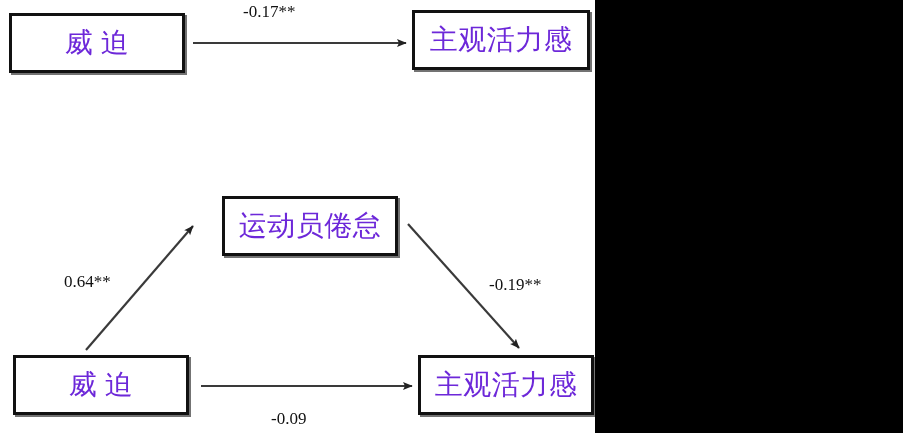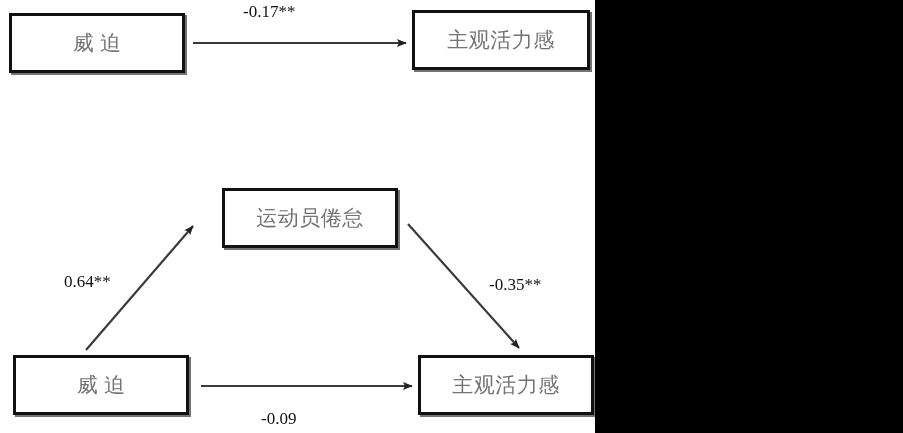--- a/index.html
+++ b/index.html
@@ -29,22 +29,22 @@
     box-sizing: border-box;
     background: #ffffff;
     border: 3px solid #111111;
     box-shadow: 2px 2px 0 0 rgba(0,0,0,0.55);
     display: flex;
     align-items: center;
     justify-content: center;
   }
   .node-label {
     font-family: "Liberation Serif", "DejaVu Serif", serif;
-    font-size: 21px;
-    color: #737373;
+    font-size: 28px;
+    color: #6d28d9;
     letter-spacing: 0.5px;
     white-space: pre;
     line-height: 1;
   }
   .coef {
     position: absolute;
     font-family: "Liberation Serif", "DejaVu Serif", serif;
     font-size: 17px;
     color: #111111;
     white-space: nowrap;
@@ -93,35 +93,35 @@
     <div class="node-box" style="left:9px; top:13px; width:176px; height:60px;">
       <span class="node-label">威 迫</span>
     </div>
 
     <div class="node-box" style="left:412px; top:10px; width:178px; height:60px;">
       <span class="node-label">主观活力感</span>
     </div>
 
     <div class="coef" style="left:243px; top:3px;">-0.17**</div>
 
-    <div class="node-box" style="left:222px; top:188px; width:176px; height:60px;">
+    <div class="node-box" style="left:222px; top:196px; width:176px; height:60px;">
       <span class="node-label">运动员倦怠</span>
     </div>
 
     <div class="node-box" style="left:13px; top:355px; width:176px; height:60px;">
       <span class="node-label">威 迫</span>
     </div>
 
     <div class="node-box" style="left:418px; top:355px; width:176px; height:60px;">
       <span class="node-label">主观活力感</span>
     </div>
 
     <div class="coef" style="left:64px; top:273px;">0.64**</div>
 
-    <div class="coef" style="left:489px; top:276px;">-0.35**</div>
+    <div class="coef" style="left:489px; top:276px;">-0.19**</div>
 
-    <div class="coef" style="left:261px; top:410px;">-0.09</div>
+    <div class="coef" style="left:271px; top:410px;">-0.09</div>
 
   </div>
 
   <div class="black-fill"></div>
 
 </div>
 
 </body></html>

